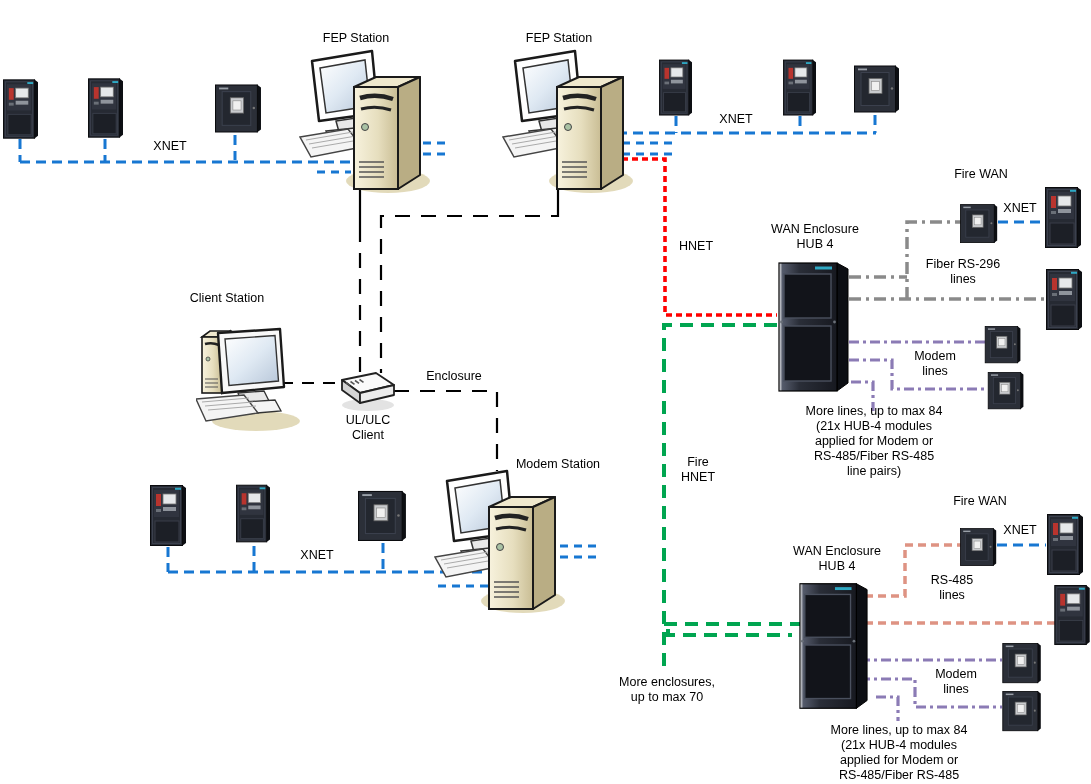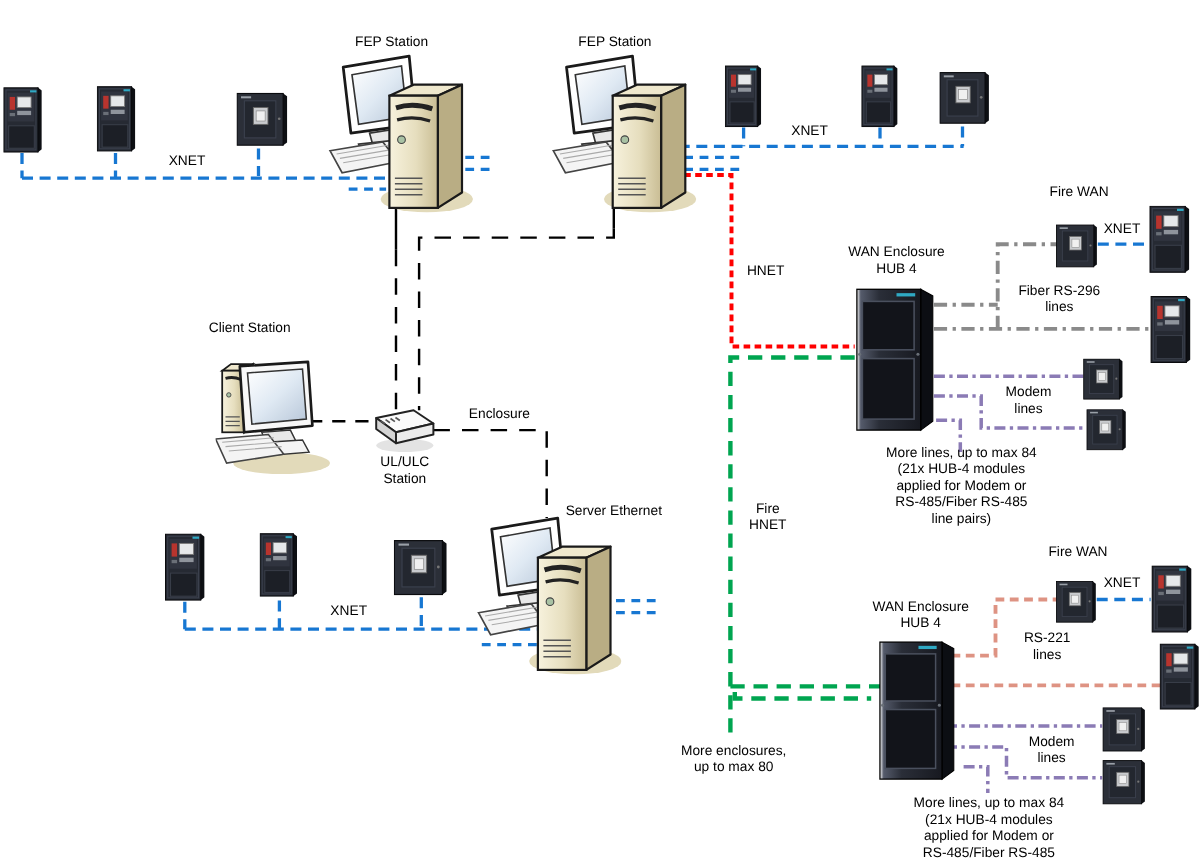--- a/index.html
+++ b/index.html
@@ -188,48 +188,48 @@
   <use href="#sym-panel-door" x="1002" y="664" width="40" height="41"></use>
 </svg>
 
 <div class="lbl" style="left:356px;top:4px">FEP Station</div>
 <div class="lbl" style="left:559px;top:4px">FEP Station</div>
 <div class="lbl" style="left:170px;top:112px">XNET</div>
 <div class="lbl" style="left:736px;top:85px">XNET</div>
 <div class="lbl" style="left:227px;top:264px">Client Station</div>
 <div class="lbl" style="left:696px;top:212px">HNET</div>
 <div class="lbl" style="left:368px;top:386px">UL/ULC
-Station</div>
+Client</div>
 <div class="lbl" style="left:454px;top:342px">Enclosure</div>
-<div class="lbl" style="left:558px;top:430px">Server Ethernet</div>
+<div class="lbl" style="left:558px;top:430px">Modem Station</div>
 <div class="lbl" style="left:317px;top:521px">XNET</div>
 <div class="lbl" style="left:698px;top:428px">Fire
 HNET</div>
 <div class="lbl" style="left:815px;top:195px">WAN Enclosure
 HUB 4</div>
 <div class="lbl" style="left:837px;top:517px">WAN Enclosure
 HUB 4</div>
 <div class="lbl" style="left:981px;top:140px">Fire WAN</div>
 <div class="lbl" style="left:980px;top:467px">Fire WAN</div>
 <div class="lbl" style="left:1020px;top:174px">XNET</div>
 <div class="lbl" style="left:1020px;top:496px">XNET</div>
 <div class="lbl" style="left:963px;top:230px">Fiber RS-296
 lines</div>
-<div class="lbl" style="left:952px;top:546px">RS-221
+<div class="lbl" style="left:952px;top:546px">RS-485
 lines</div>
 <div class="lbl" style="left:935px;top:322px">Modem
 lines</div>
 <div class="lbl" style="left:956px;top:640px">Modem
 lines</div>
 <div class="lbl" style="left:874px;top:377px">More lines, up to max 84
 (21x HUB-4 modules
 applied for Modem or
 RS-485/Fiber RS-485
 line pairs)</div>
 <div class="lbl" style="left:899px;top:696px">More lines, up to max 84
 (21x HUB-4 modules
 applied for Modem or
 RS-485/Fiber RS-485
 line pairs)</div>
 <div class="lbl" style="left:667px;top:648px">More enclosures,
-up to max 80</div>
+up to max 70</div>
 
 </div>
 
 </body></html>

